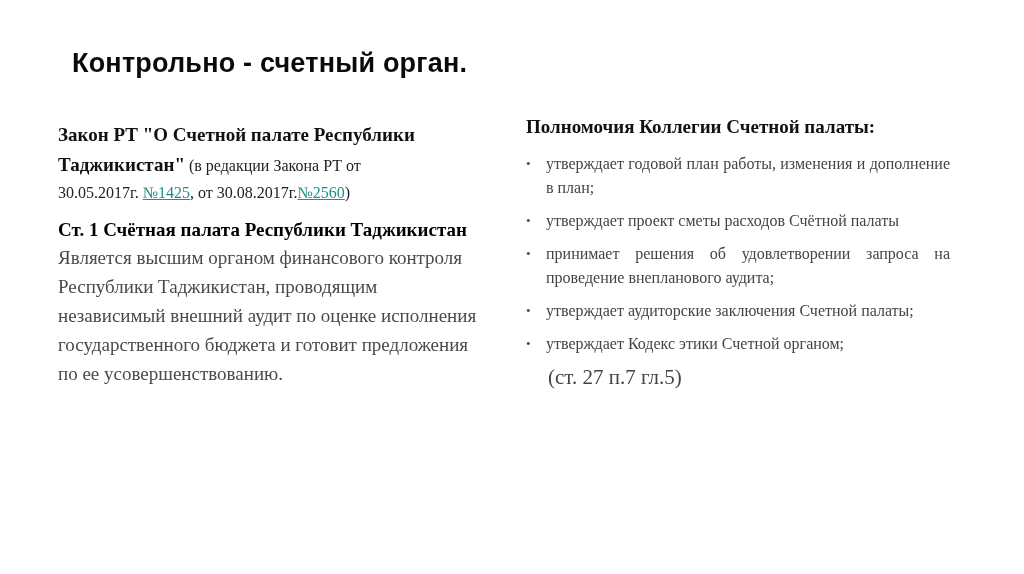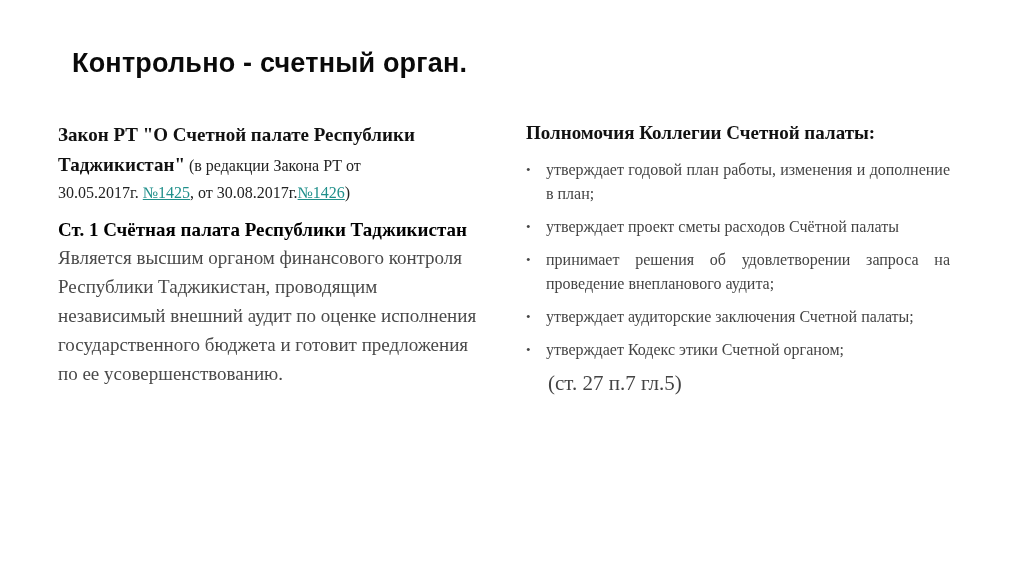--- a/index.html
+++ b/index.html
@@ -29,21 +29,21 @@
       position: absolute;
       font-family: "Liberation Serif", serif;
     }
     .left-col {
       left: 58px;
       top: 120px;
       width: 430px;
     }
     .right-col {
       left: 526px;
-      top: 120px;
+      top: 114px;
       width: 424px;
     }
     .law-heading {
       font-size: 19px;
       line-height: 30px;
       font-weight: bold;
       color: #111;
     }
     .law-note {
       font-weight: normal;
@@ -109,21 +109,21 @@
 </head>
 <body>
 
 <h1 class="slide-title">Контрольно - счетный орган.</h1>
 
 <div class="col left-col">
   <div class="law-heading">
     <span>Закон РТ "О Счетной палате Республики Таджикистан"</span><span class="law-note"> (в редакции Закона РТ от</span>
   </div>
   <div class="law-date-line">
-    <span>30.05.2017г. </span><a class="law-link" href="#">№1425</a><span>, от 30.08.2017г.</span><a class="law-link" href="#">№1426</a><span>)</span>
+    <span>30.05.2017г. </span><a class="law-link" href="#">№1425</a><span>, от 30.08.2017г.</span><a class="law-link" href="#">№2560</a><span>)</span>
   </div>
   <div class="article-heading">Ст. 1 Счётная палата Республики Таджикистан</div>
   <div class="article-body">Является высшим органом финансового контроля Республики Таджикистан, проводящим независимый внешний аудит по оценке исполнения государственного бюджета и готовит предложения по ее усовершенствованию.</div>
 </div>
 
 <div class="col right-col">
   <div class="powers-heading">Полномочия Коллегии Счетной палаты:</div>
   <ul class="powers-list">
     <li class="powers-item">
       <span class="bullet">•</span>

